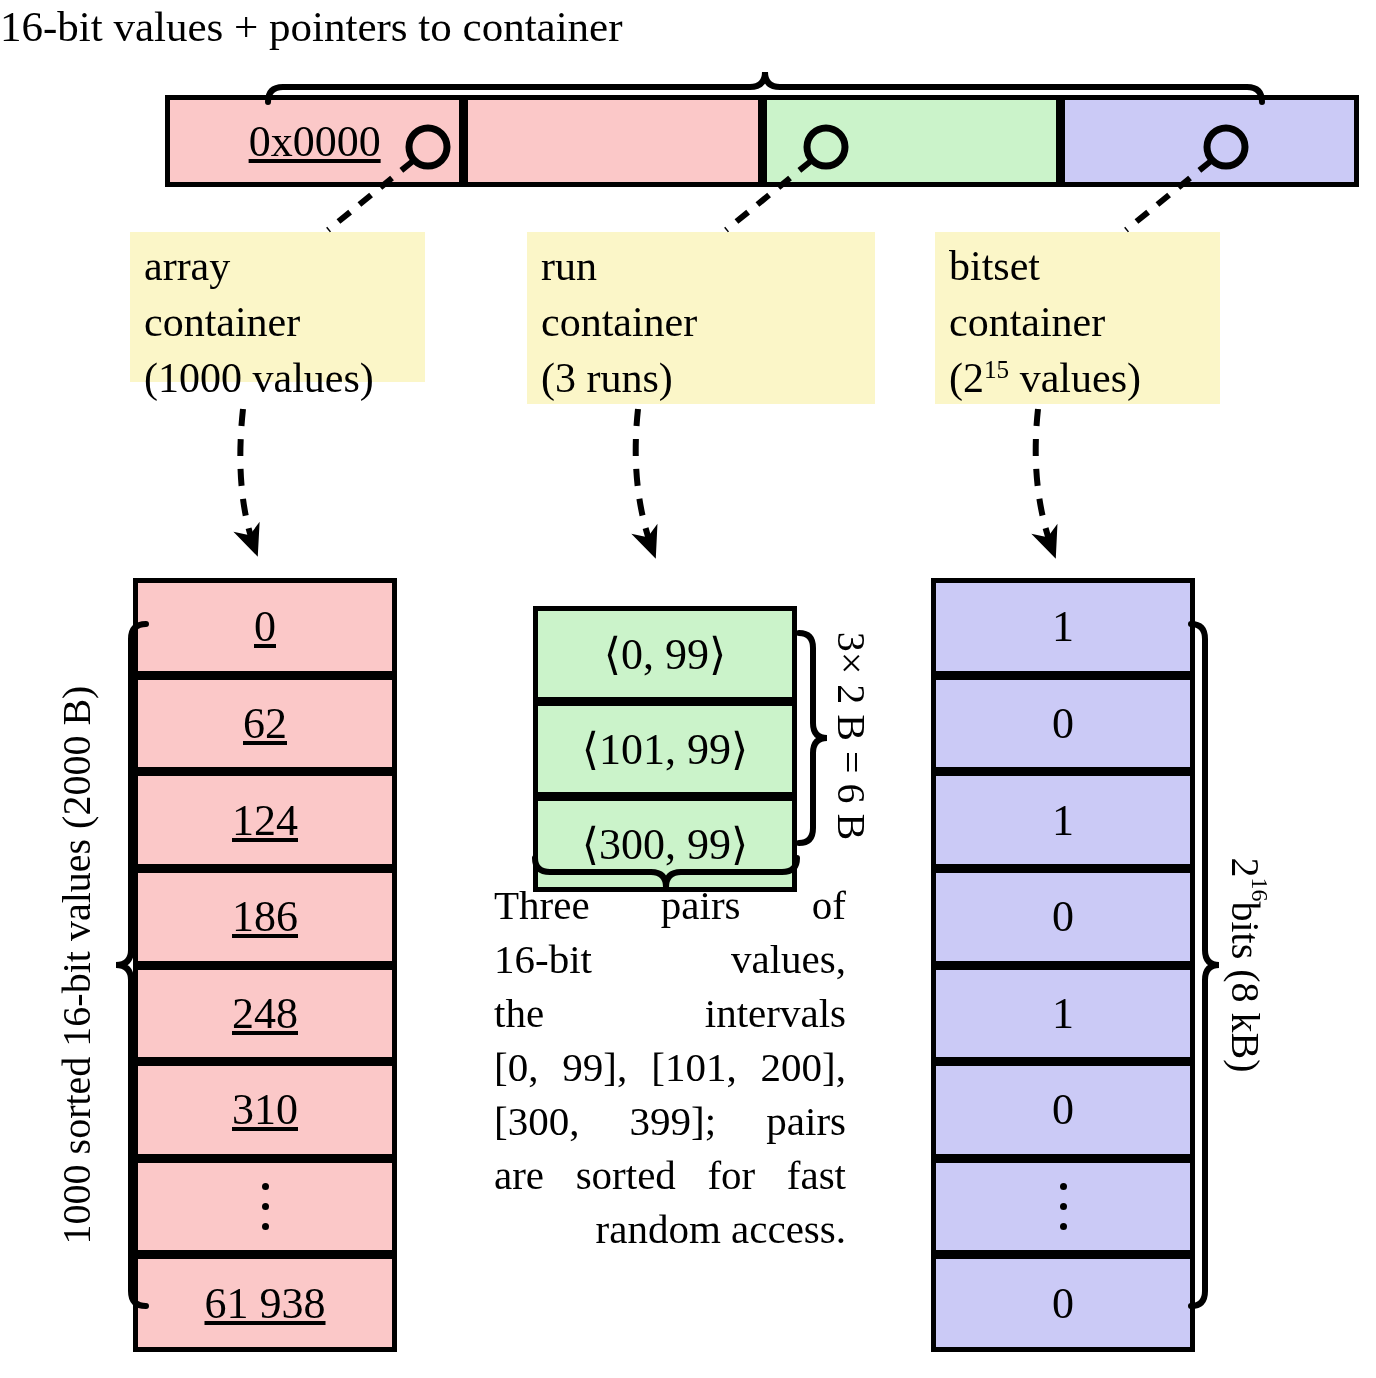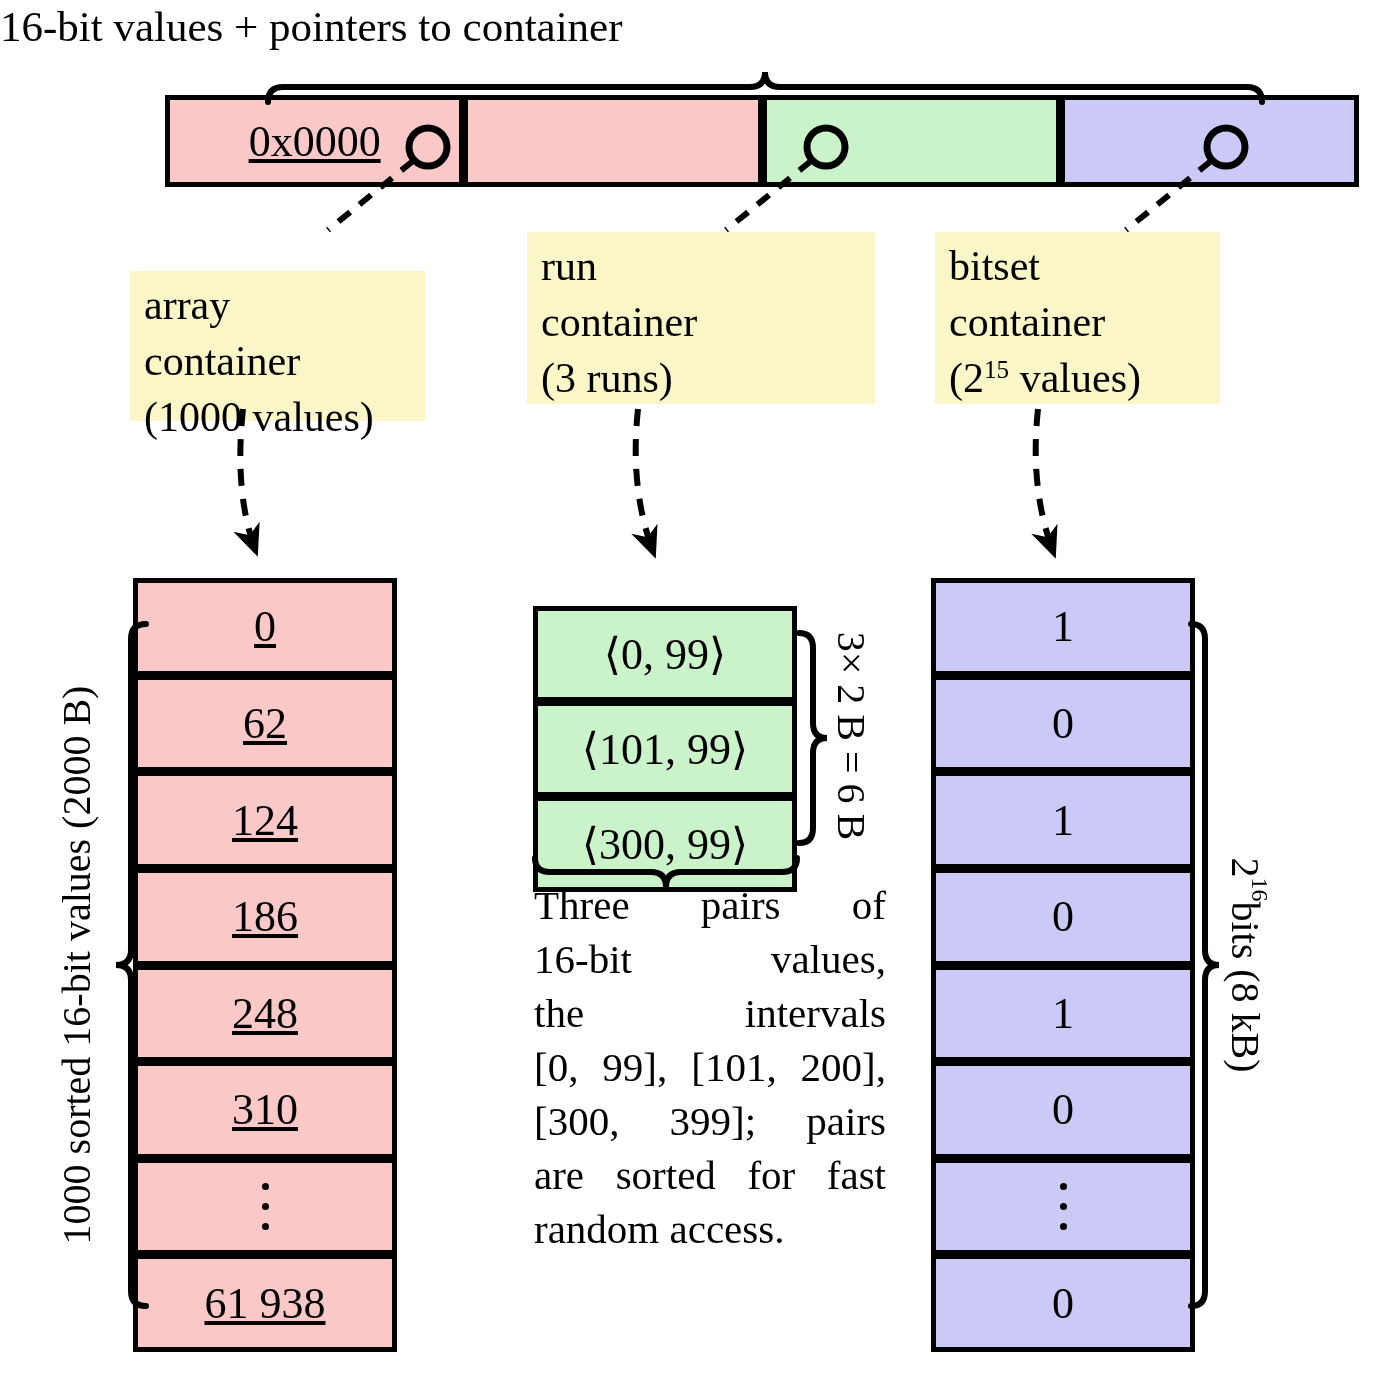--- a/index.html
+++ b/index.html
@@ -16,23 +16,23 @@
   .col{display:flex;flex-direction:column;gap:9px;background:#000;border:5px solid #000;box-sizing:border-box;}
   .col .cellv{flex:1;}
 
   .pink{background:var(--c-pink,#fbc8c8);text-decoration:underline;}
   .green{background:var(--c-green,#cbf3ca);}
   .purple{background:var(--c-purple,#cbcaf6);}
 
   .notebox{background:var(--c-yellow,#fbf6c8);font-size:42px;line-height:56px;
            padding:6px 0 0 14px;box-sizing:border-box;}
 
-  .para{font-size:41px;line-height:54px;margin-left:40px;}
+  .para{font-size:41px;line-height:54px;}
   .para .jline{text-align:justify;text-align-last:justify;}
-  .para .jlast{text-align:left;}
+  .para .jlast{text-align:right;}
 
   .rot{display:flex;align-items:center;justify-content:center;font-size:40px;white-space:nowrap;}
   .rotccw{transform:rotate(-90deg);}
   .rotcw{transform:rotate(90deg);}
   .sup{font-size:60%;position:relative;top:-0.55em;}
 
   .dots{display:flex;flex-direction:column;align-items:center;justify-content:center;gap:13px;}
   .dots i{display:block;width:7px;height:7px;border-radius:50%;background:#000;}
 
   .overlay{position:absolute;left:0;top:0;pointer-events:none;}
@@ -44,21 +44,21 @@
 
   <div class="abs title">16-bit values + pointers to container</div>
 
   <div class="abs row" style="left:165px;top:95px;width:1194px;height:92px;">
     <div class="cellv pink">0x0000</div>
     <div class="cellv pink"></div>
     <div class="cellv green"></div>
     <div class="cellv purple"></div>
   </div>
 
-  <div class="abs notebox" style="left:130px;top:232px;width:295px;height:150px;margin-top:39px;">
+  <div class="abs notebox" style="left:130px;top:232px;width:295px;height:150px;">
     <div>array</div>
     <div>container</div>
     <div>(1000 values)</div>
   </div>
 
   <div class="abs notebox" style="left:527px;top:232px;width:348px;height:172px;">
     <div>run</div>
     <div>container</div>
     <div>(3 runs)</div>
   </div>

